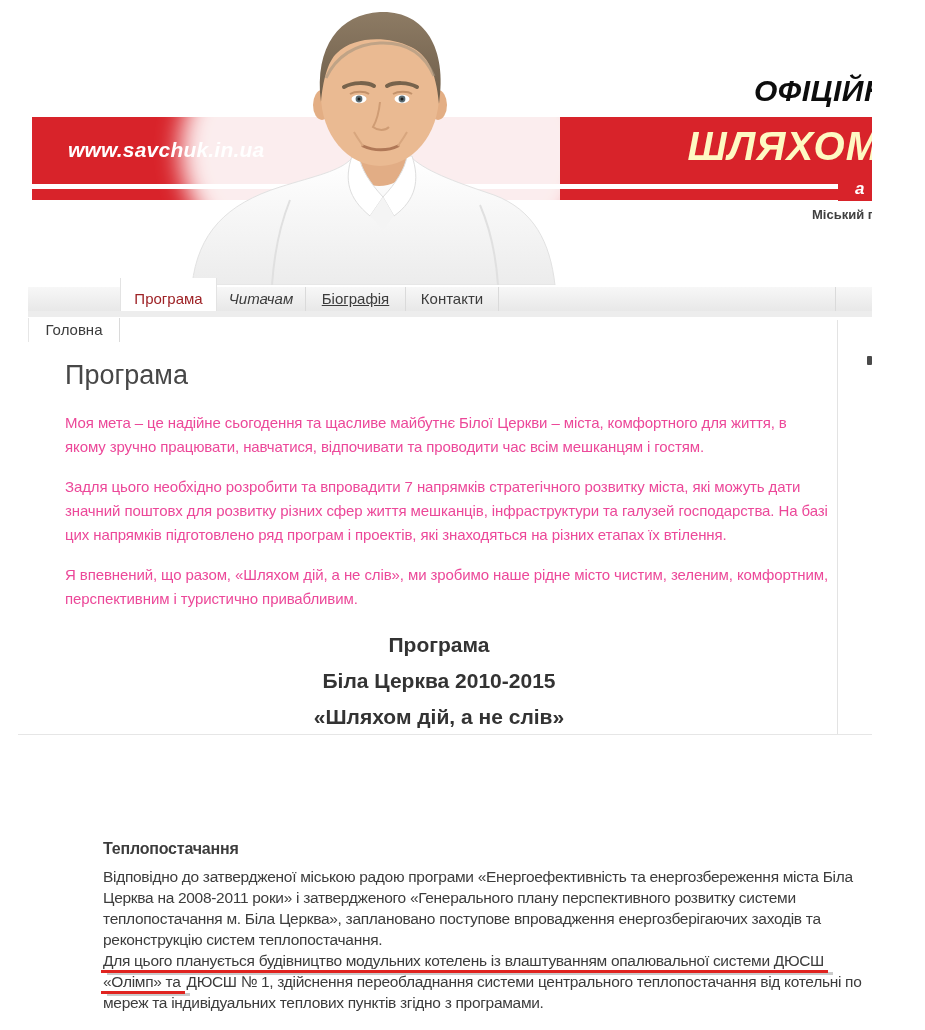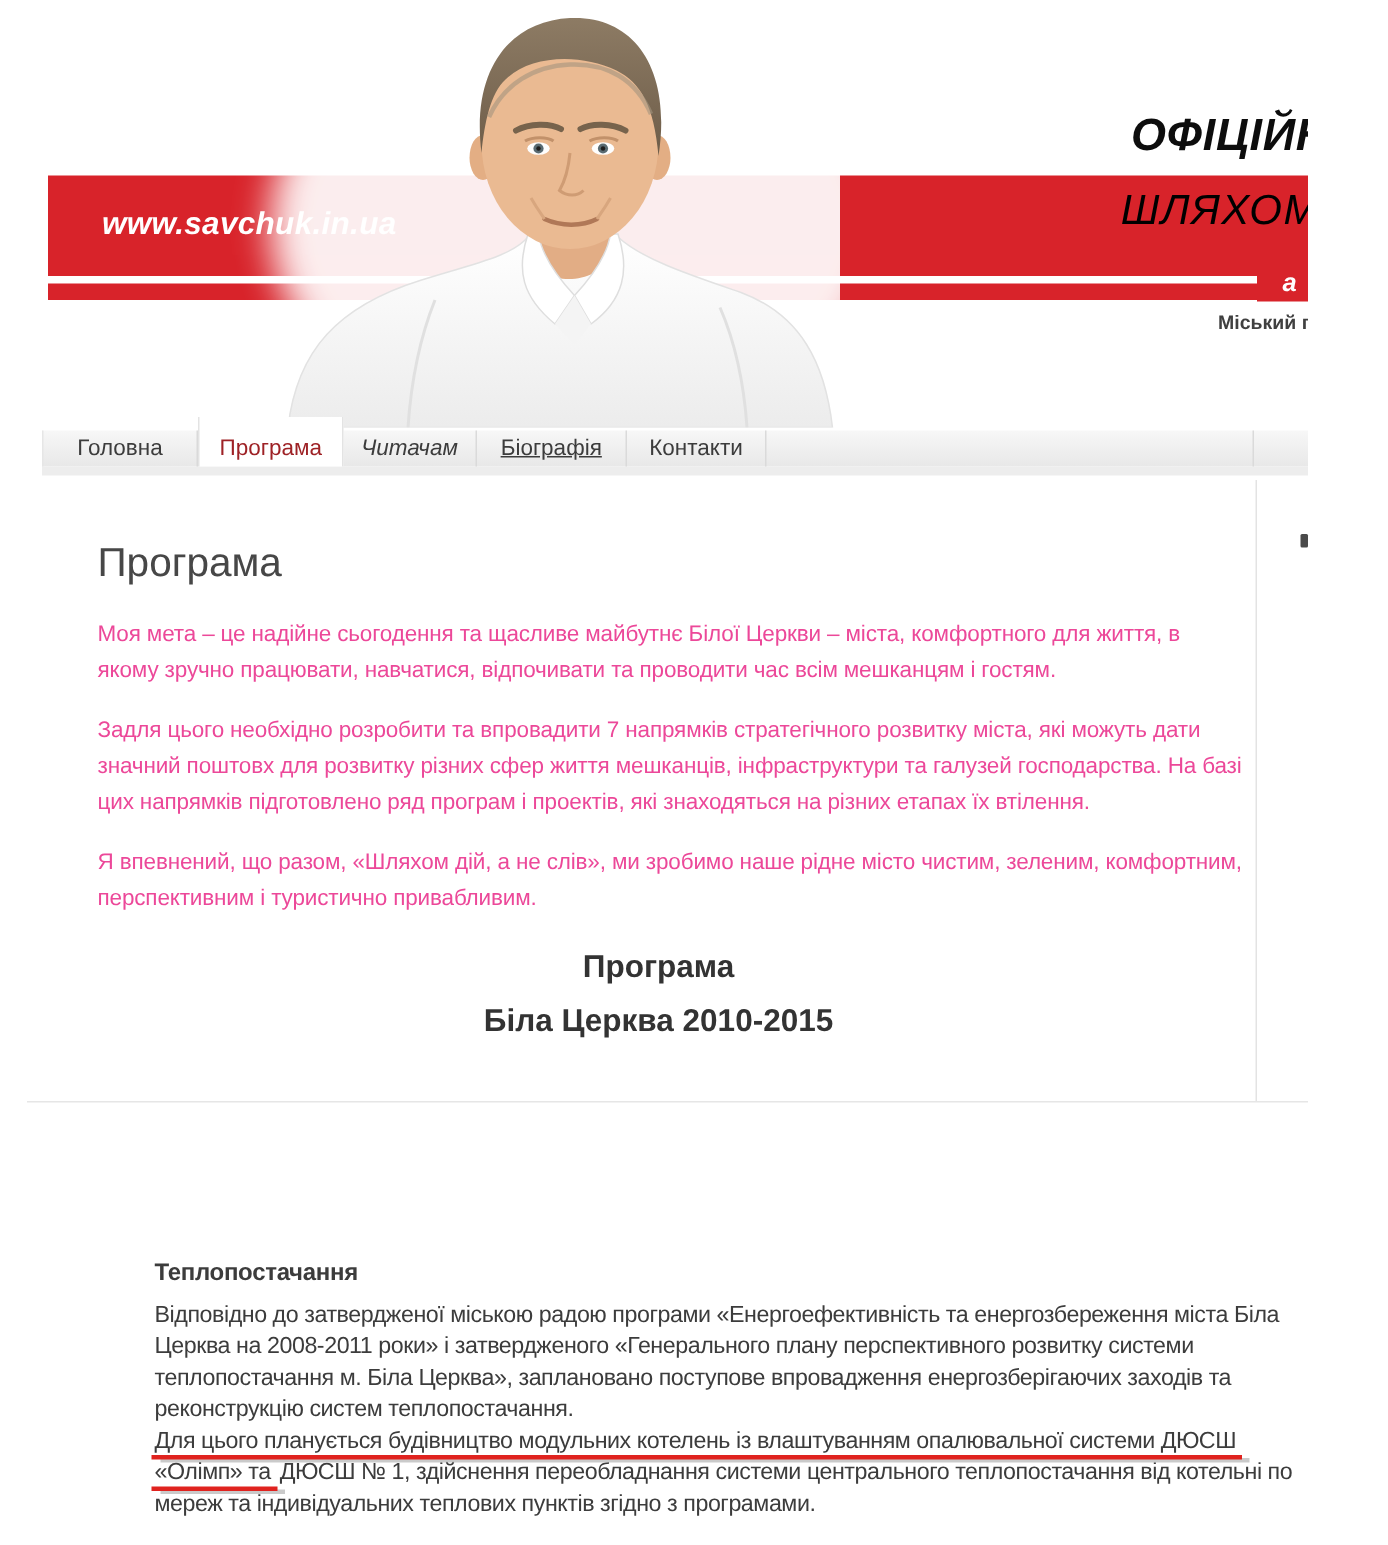--- a/index.html
+++ b/index.html
@@ -4,37 +4,37 @@
 <style>
   * { margin:0; padding:0; box-sizing:border-box; }
   html,body { background:#ffffff; }
   body { width:925px; height:1030px; position:relative; font-family:"Liberation Sans", sans-serif; }
   .page { position:absolute; left:0; top:0; width:925px; height:1030px; overflow:hidden; background:#fff; }
 
   
   .header { position:absolute; left:0; top:0; width:872px; height:285px; overflow:hidden; z-index:1; }
   .band-main { position:absolute; left:32px; top:117px; width:840px; height:67px; background:#d8232a; }
   .site-url { position:absolute; left:36px; top:21px; color:#fff; font-size:21px; font-weight:bold; font-style:italic; letter-spacing:.2px; white-space:nowrap; }
-  .slogan-main { position:absolute; right:-8px; top:7px; color:#000000; font-size:28px; font-weight:400; font-style:italic; letter-spacing:1px; white-space:nowrap; }
+  .slogan-main { position:absolute; right:-8px; top:7px; color:#fef9c3; font-size:40px; font-weight:700; font-style:italic; letter-spacing:1px; white-space:nowrap; }
   .band-stripe { position:absolute; left:32px; top:189px; width:840px; height:11px; background:#d8232a; }
   .slogan-a-chip { position:absolute; left:838px; top:180px; width:34px; height:21px; background:#d8232a; }
   .slogan-a { position:absolute; left:17px; top:-1px; color:#fff; font-size:17px; font-weight:900; font-style:italic; }
   .official { position:absolute; left:754px; top:74px; color:#0d0d0d; font-size:30px; font-weight:900; font-style:italic; letter-spacing:.5px; white-space:nowrap; }
   .mayor-label { position:absolute; left:812px; top:207px; color:#404040; font-size:13px; font-weight:bold; white-space:nowrap; }
   .mayor-name { position:absolute; left:880px; top:221px; color:#0d0d0d; font-size:19px; font-weight:800; white-space:nowrap; }
   .photo { position:absolute; left:140px; top:0; width:420px; height:285px; z-index:3; }
 
   
   .navzone { position:absolute; left:28px; top:278px; width:844px; height:39px; z-index:5; }
   .navbg { position:absolute; left:0; top:9px; width:844px; height:24px; background:linear-gradient(#f7f7f7,#e8e8e8); }
   .navstrip { position:absolute; left:0; top:33px; width:844px; height:6px; background:#ededed; }
   .navsep-right { position:absolute; left:807px; top:9px; width:1px; height:24px; background:#dadada; }
   .tabs { position:absolute; left:0; top:9px; height:24px; display:flex; }
   .tab { height:24px; line-height:24px; text-align:center; font-size:15px; color:#3c3c3c; border-right:1px solid #dadada; cursor:pointer; }
-  .tab-0 { width:104px; border-left:1px solid #e6e6e6; }
+  .tab-0 { width:92px; border-left:1px solid #e6e6e6;margin-top:31px; }
   .tab-1 { width:97px; }
   .tab-2 { width:89px;font-style:italic; }
   .tab-3 { width:100px;text-decoration:underline; }
   .tab-4 { width:93px; }
   .tab.active { position:relative; top:-9px; height:33px; padding-top:9px; background:#ffffff; color:#9e2226; border-left:1px solid #e3e3e3; border-right:1px solid #e3e3e3; }
 
   
   .right-border { position:absolute; left:837px; top:320px; width:1px; height:414px; background:#e3e3e3; }
   .bottom-border { position:absolute; left:18px; top:734px; width:854px; height:1px; background:#e6e6e6; }
   .scroll-artifact { position:absolute; left:867px; top:356px; width:5px; height:9px; background:#4a4a4a; border-radius:1px; }
@@ -162,20 +162,21 @@
     </div>
 
     <div class="para">
       <div class="ln">Я впевнений, що разом, «Шляхом дій, а не слів», ми зробимо наше рідне місто чистим, зеленим, комфортним,</div>
       <div class="ln">перспективним і туристично привабливим.</div>
     </div>
 
     <div class="program-heading">
       <div class="hl">Програма</div>
       <div class="hl">Біла Церква 2010-2015</div>
+      <div class="hl">«Шляхом дій, а не слів»</div>
     </div>
   </div>
 
   <div class="heating">
     <div class="heating-h">Теплопостачання</div>
 
     <div class="ln">Відповідно до затвердженої міською радою програми «Енергоефективність та енергозбереження міста Біла</div>
     <div class="ln">Церква на 2008-2011 роки» і затвердженого «Генерального плану перспективного розвитку системи</div>
     <div class="ln">теплопостачання м. Біла Церква», заплановано поступове впровадження енергозберігаючих заходів та</div>
     <div class="ln">реконструкцію систем теплопостачання.</div>

